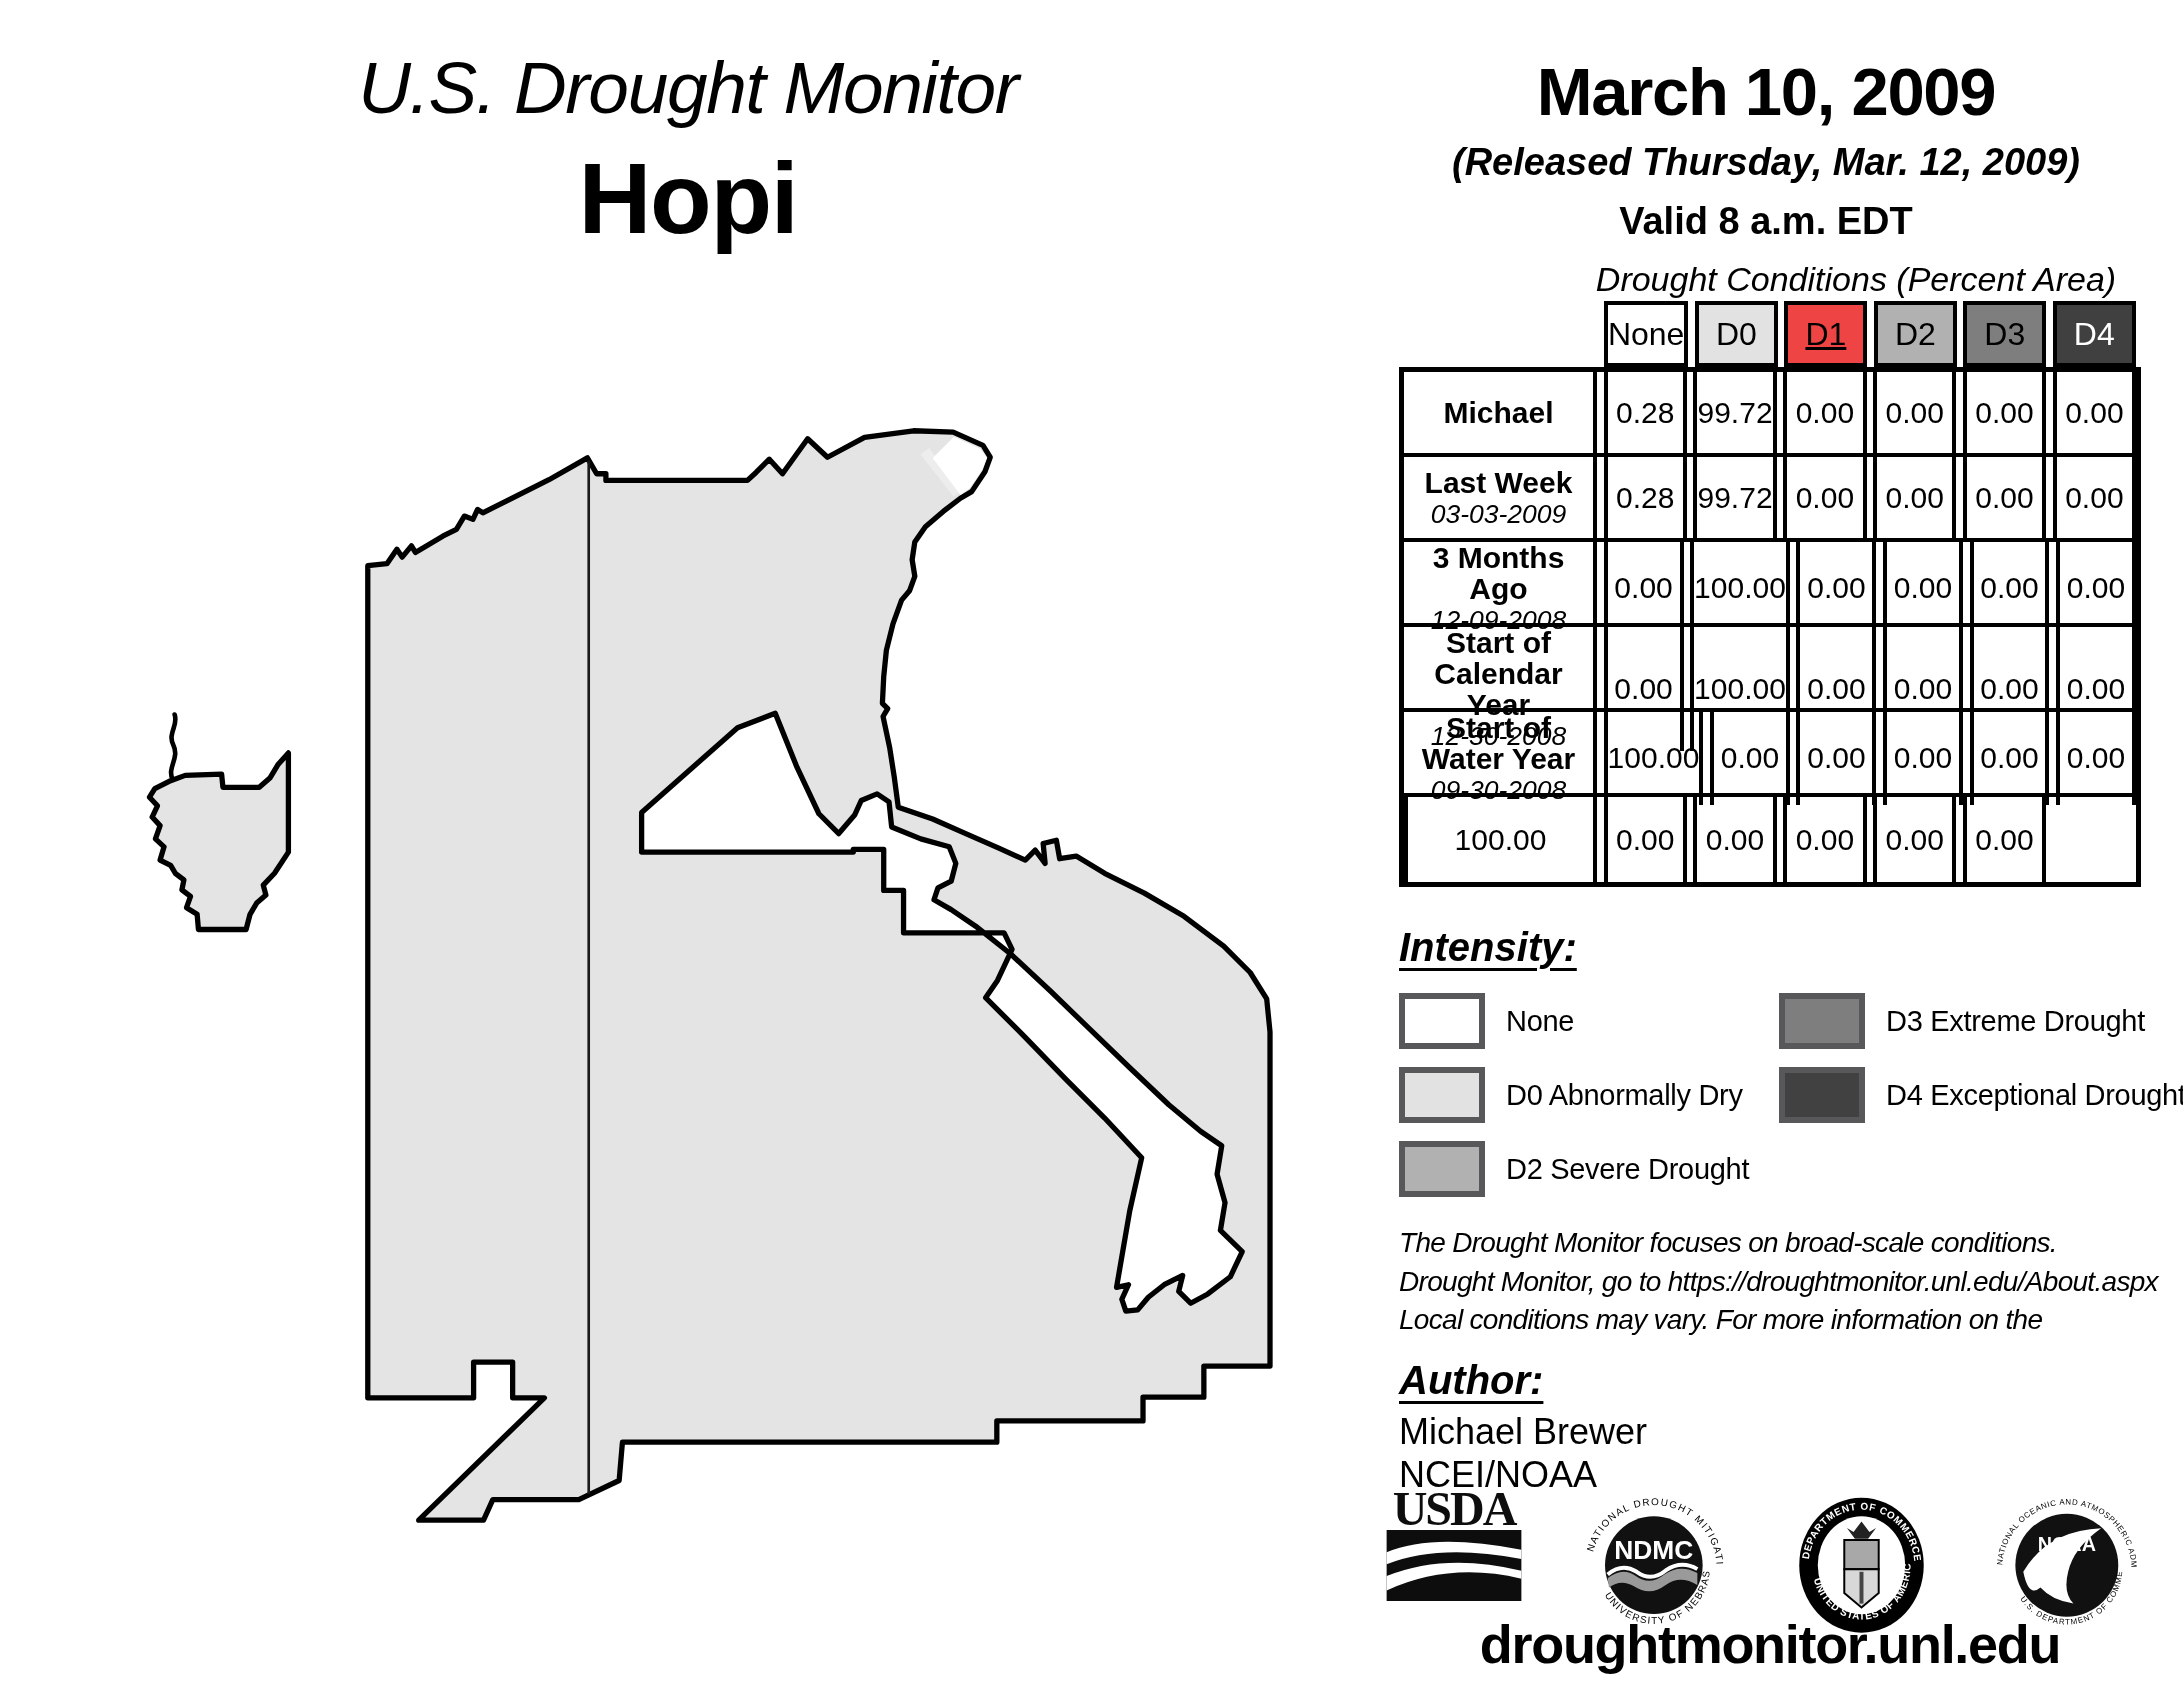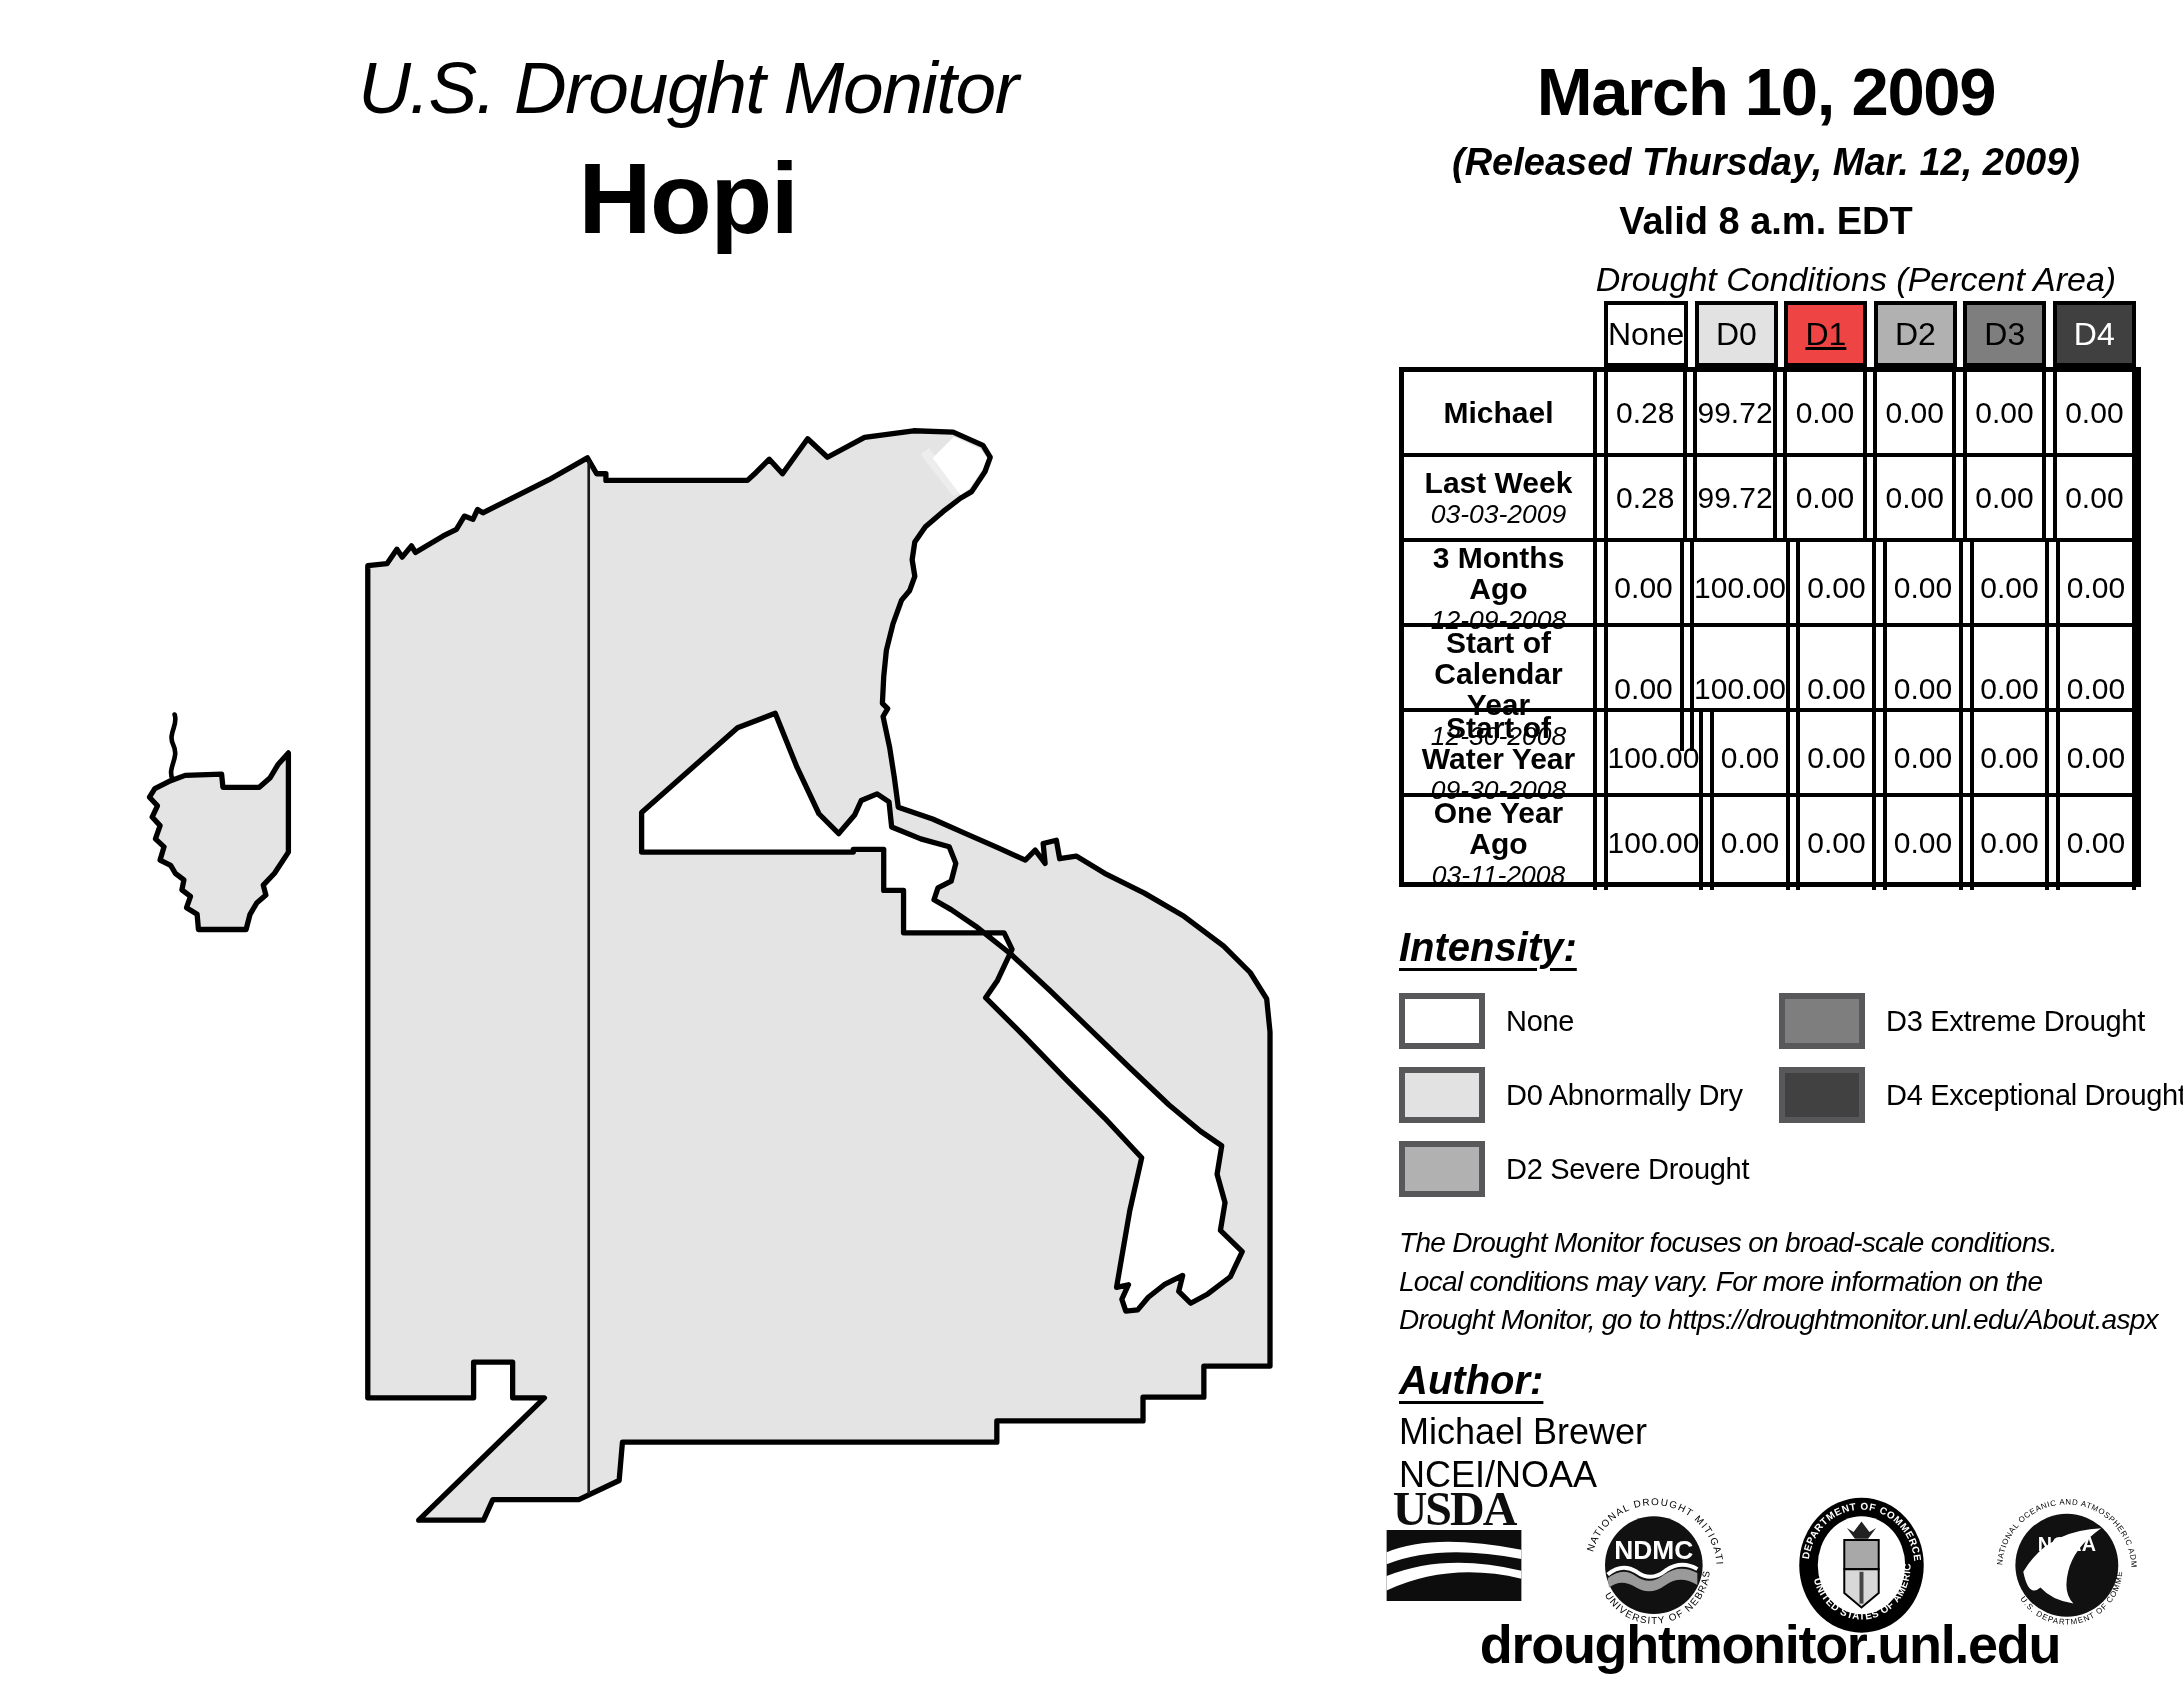--- a/index.html
+++ b/index.html
@@ -149,24 +149,20 @@
         <div class="ldate">09-30-2008</div>
       </div>
       <div class="vcell">100.00</div>
       <div class="vcell">0.00</div>
       <div class="vcell">0.00</div>
       <div class="vcell">0.00</div>
       <div class="vcell">0.00</div>
       <div class="vcell">0.00</div>
     </div>
     <div class="trow">
-      <div class="lcell">
-        <div class="lmain">One Year Ago</div>
-        <div class="ldate">03-11-2008</div>
-      </div>
       <div class="vcell">100.00</div>
       <div class="vcell">0.00</div>
       <div class="vcell">0.00</div>
       <div class="vcell">0.00</div>
       <div class="vcell">0.00</div>
       <div class="vcell">0.00</div>
     </div>
   </div>
 
 <div class="abs lhead">Intensity:</div>
@@ -188,22 +184,22 @@
       <span class="llabel">D3 Extreme Drought</span>
     </div>
     <div class="litem">
       <div class="lswatch" style="background: rgb(65, 65, 65);"></div>
       <span class="llabel">D4 Exceptional Drought</span>
     </div>
   </div>
 
 <div class="abs disc">
   <div>The Drought Monitor focuses on broad-scale conditions.</div>
+  <div>Drought Monitor, go to https://droughtmonitor.unl.edu/About.aspx</div>
   <div>Local conditions may vary. For more information on the</div>
-  <div>Drought Monitor, go to https://droughtmonitor.unl.edu/About.aspx</div>
 </div>
 
 <div class="abs ahead">Author:</div>
 <div class="abs aname">Michael Brewer</div>
 <div class="abs aorg">NCEI/NOAA</div>
 
 <div class="abs logos">
 
   <div class="usda">
     <div class="usda-word">USDA</div>

